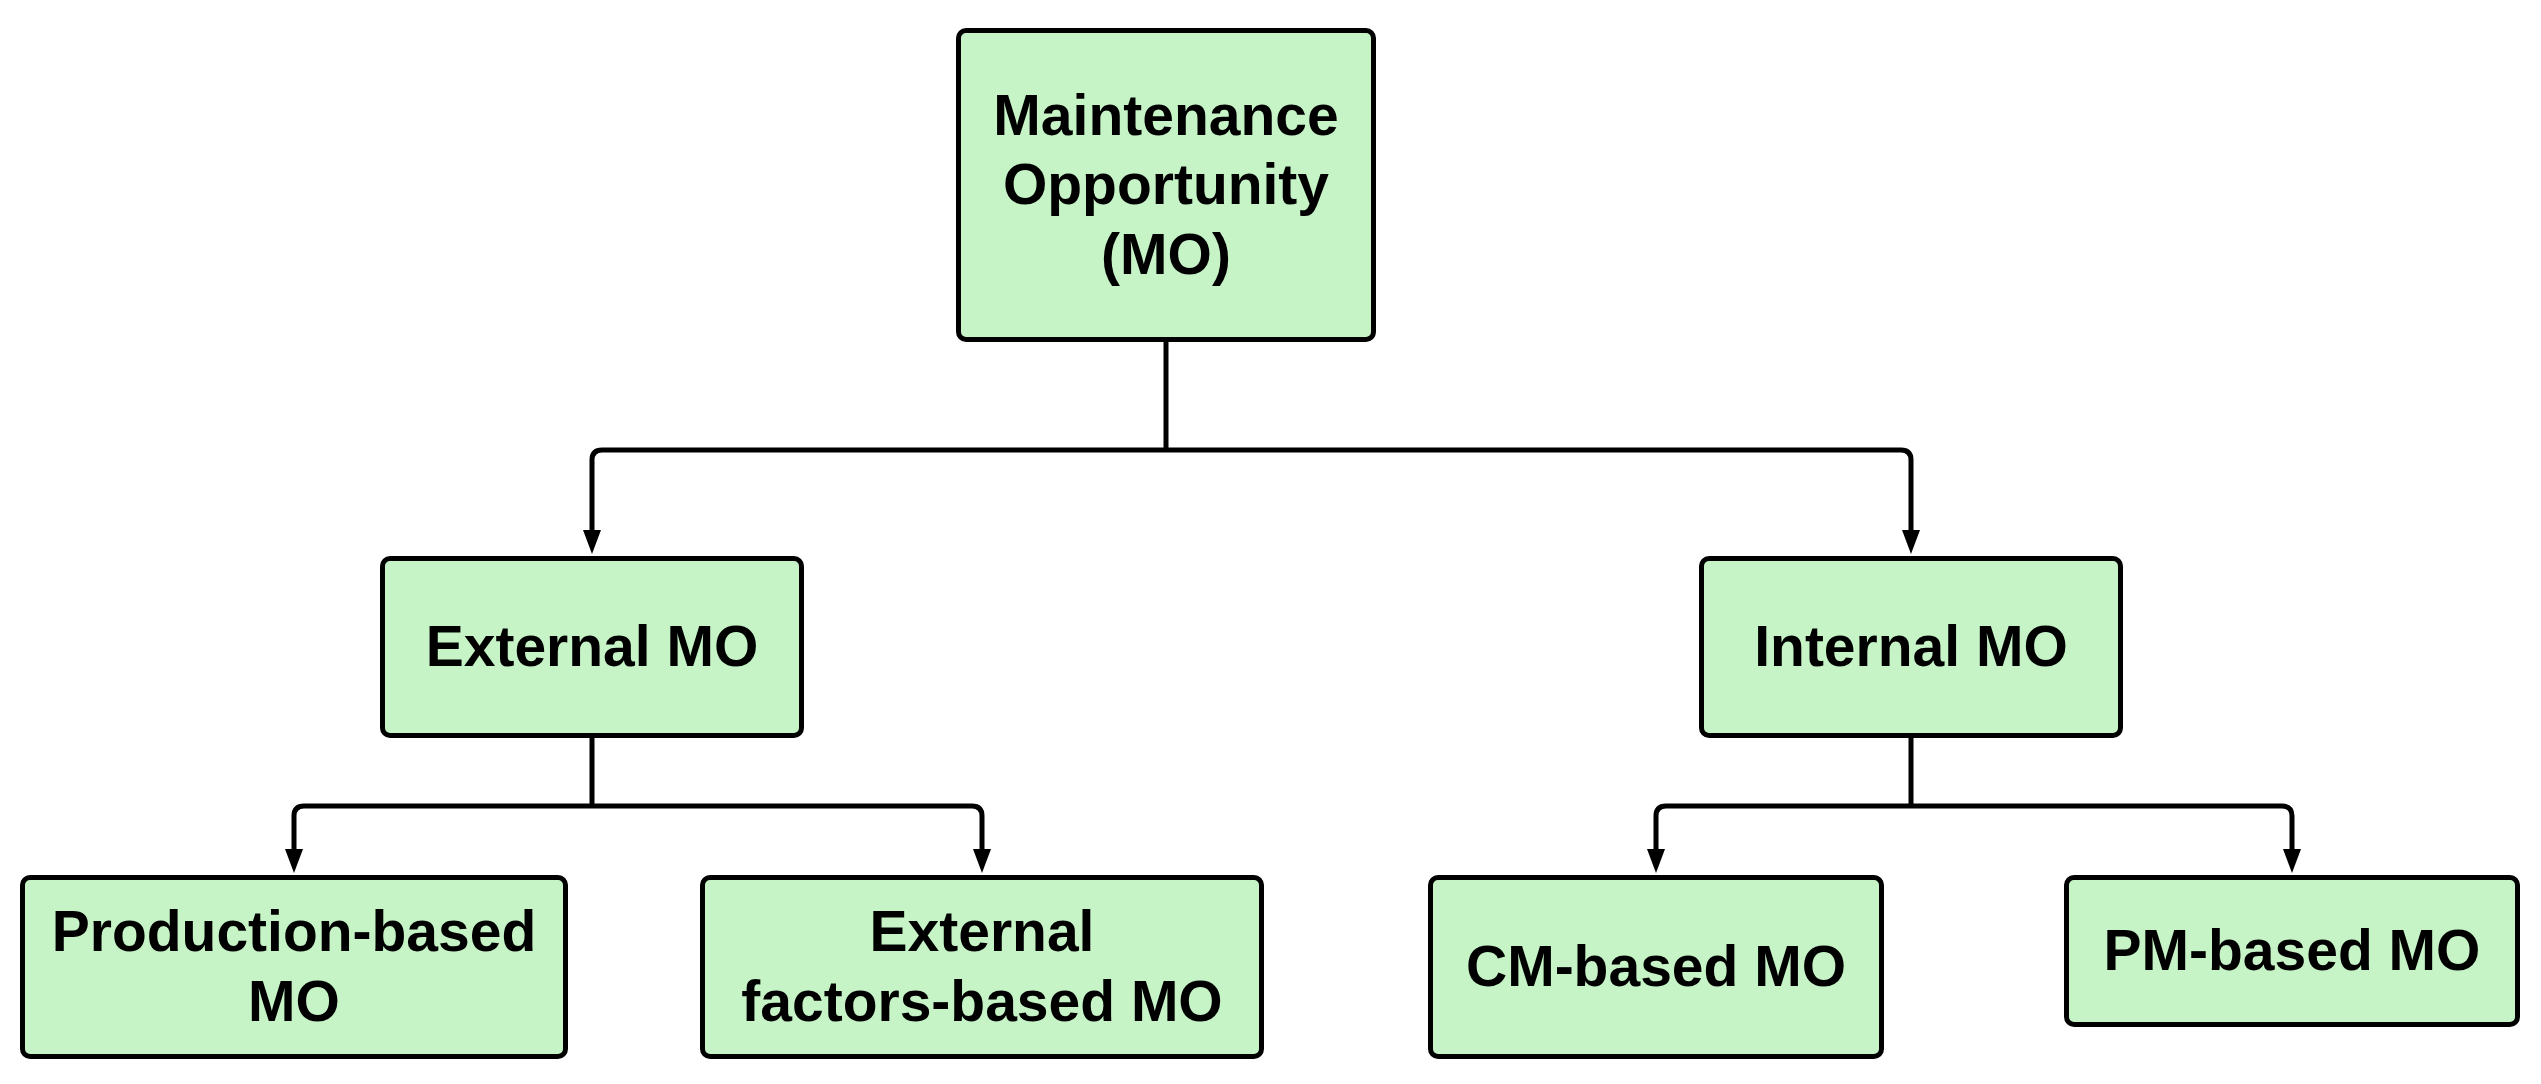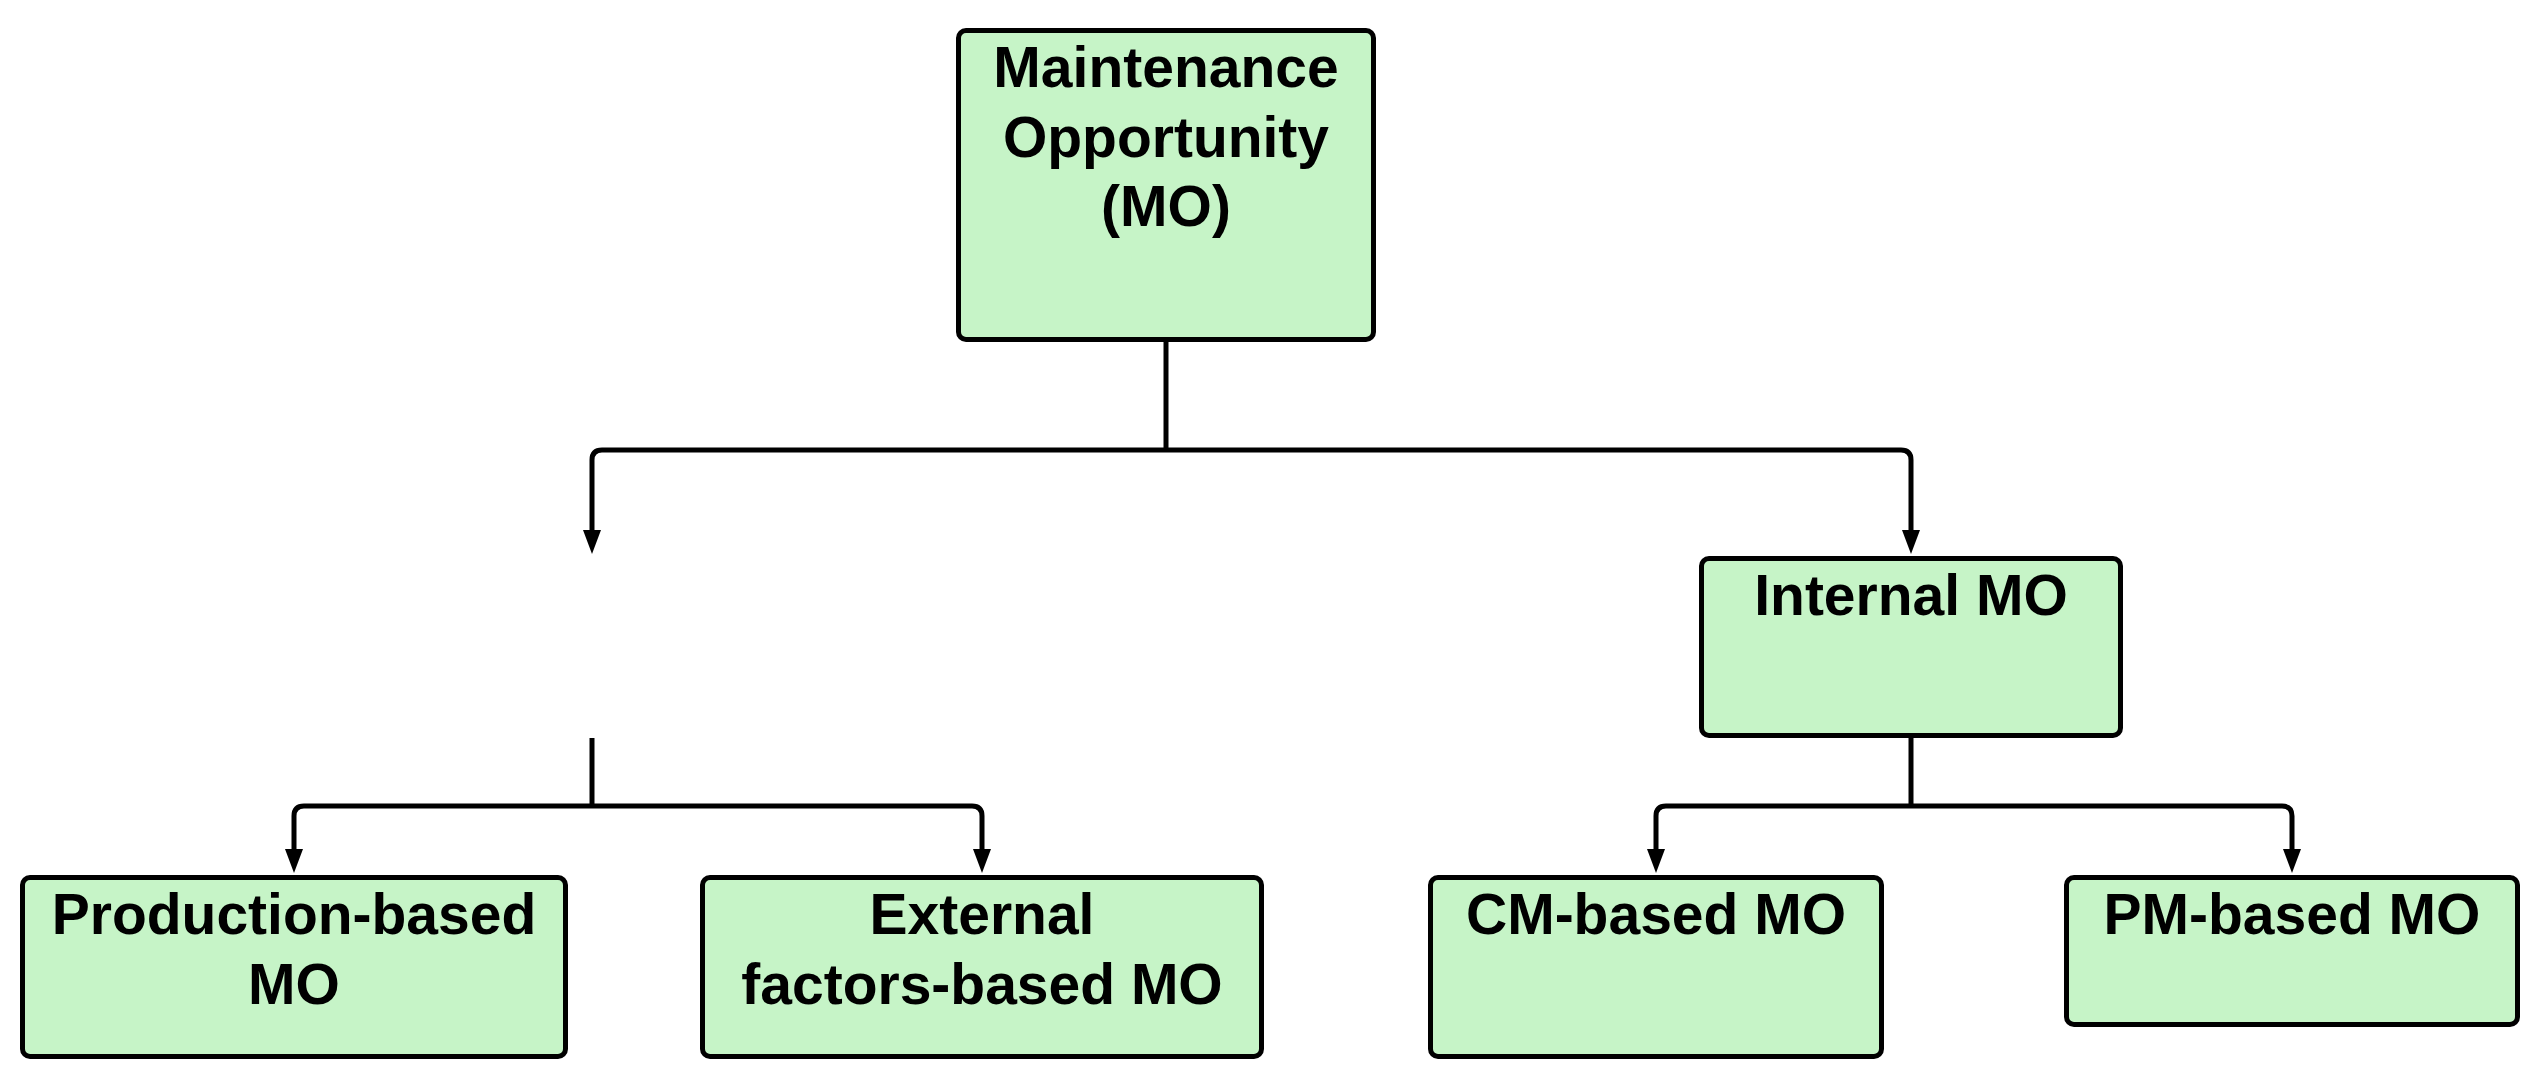--- a/index.html
+++ b/index.html
@@ -23,20 +23,21 @@
   }
   .node {
     position: absolute;
     box-sizing: border-box;
     background: #c6f4c7;
     border: 5px solid #000000;
     border-radius: 10px;
     display: flex;
     flex-direction: column;
     align-items: center;
+    justify-content: center;
     text-align: center;
     color: #000000;
     font-weight: 700;
     font-size: 57px;
     line-height: 1.22;
     padding: 0 14px;
   }
   .node span { display: block; }
   .edge {
     stroke: #000000;
@@ -76,20 +77,23 @@
 
     <path class="edge" d="M1911,806 L2282,806 Q2292,806 2292,816 L2292,849" marker-end="url(#arrow)"></path>
   </svg>
 
   <div class="node" style="left:956px; top:28px; width:420px; height:314px;">
     <span>Maintenance</span>
     <span>Opportunity</span>
     <span>(MO)</span>
   </div>
 
+  <div class="node" style="left:380px; top:556px; width:424px; height:182px;">
+    <span>External MO</span>
+  </div>
 
   <div class="node" style="left:1699px; top:556px; width:424px; height:182px;">
     <span>Internal MO</span>
   </div>
 
   <div class="node" style="left:700px; top:875px; width:564px; height:184px;">
     <span>External</span>
     <span>factors-based MO</span>
   </div>
 

